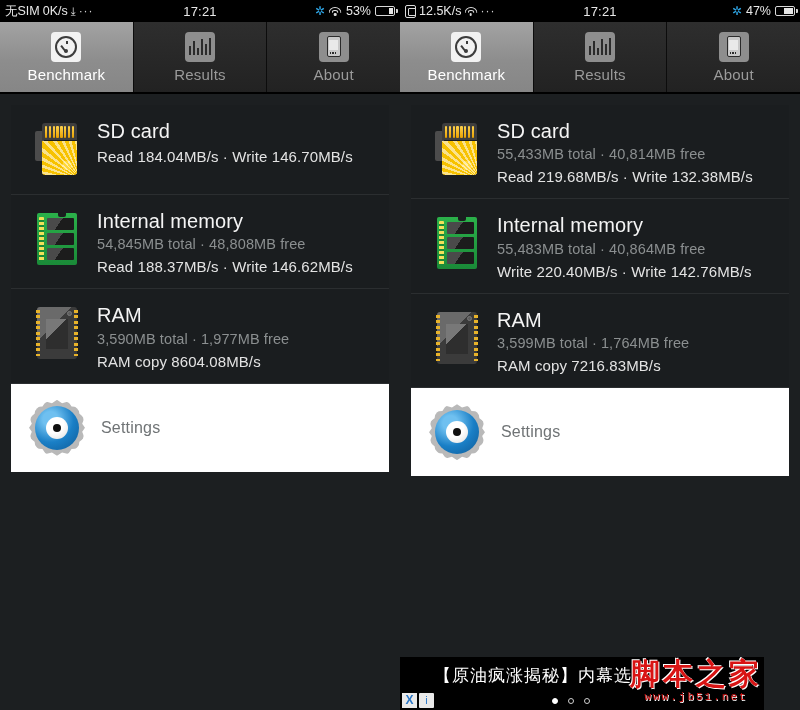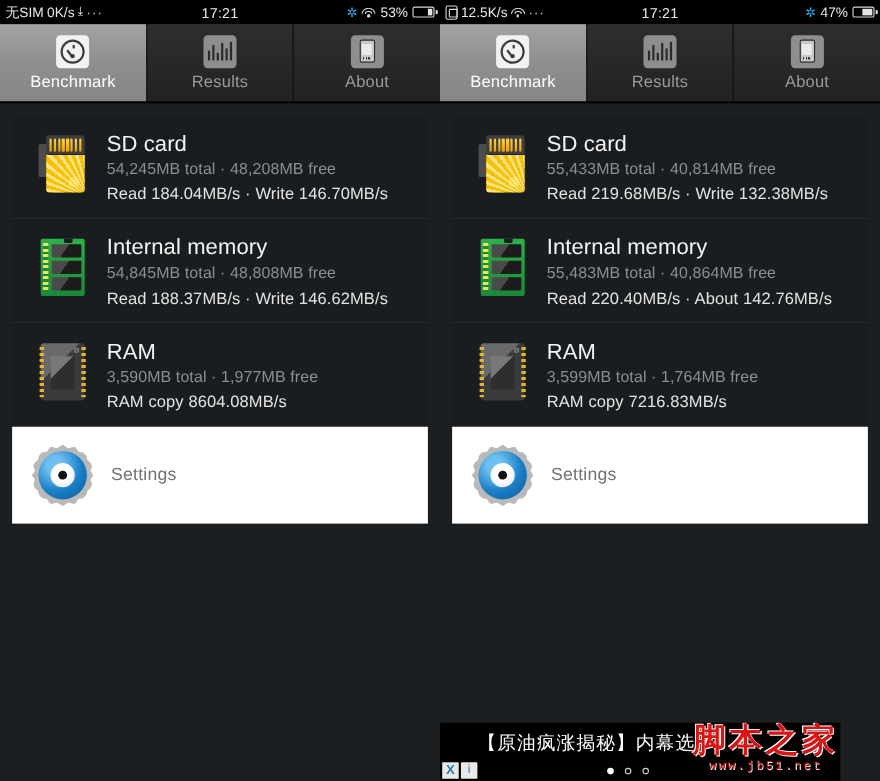--- a/index.html
+++ b/index.html
@@ -225,21 +225,20 @@
                 <i></i>
                 <i></i>
                 <i></i>
                 <i></i>
               </div>
             <div class="face"></div>
           </div>
         </div>
         <div class="row-text">
           <div class="row-title">SD card</div>
-          <div class="row-sub">54,245MB total · 48,208MB free</div>
           <div class="row-speed">Read 184.04MB/s · Write 146.70MB/s</div>
         </div>
       </div>
 
       <div class="row">
         <div class="row-icon">
           <div class="ic-mem">
             <div class="notch"></div>
               <div class="pins"></div>
             <div class="chip c1"></div>
@@ -367,21 +366,21 @@
             <div class="notch"></div>
               <div class="pins"></div>
             <div class="chip c1"></div>
               <div class="chip c2"></div>
               <div class="chip c3"></div>
           </div>
         </div>
         <div class="row-text">
           <div class="row-title">Internal memory</div>
           <div class="row-sub">55,483MB total  ·  40,864MB free</div>
-          <div class="row-speed">Read 220.40MB/s  ·  About 142.76MB/s</div>
+          <div class="row-speed">Write 220.40MB/s  ·  Write 142.76MB/s</div>
         </div>
       </div>
 
       <div class="row">
         <div class="row-icon">
           <div class="ic-ram">
             <div class="pins l"></div>
               <div class="pins r"></div>
             <div class="core"></div>
               <div class="dot"></div>

